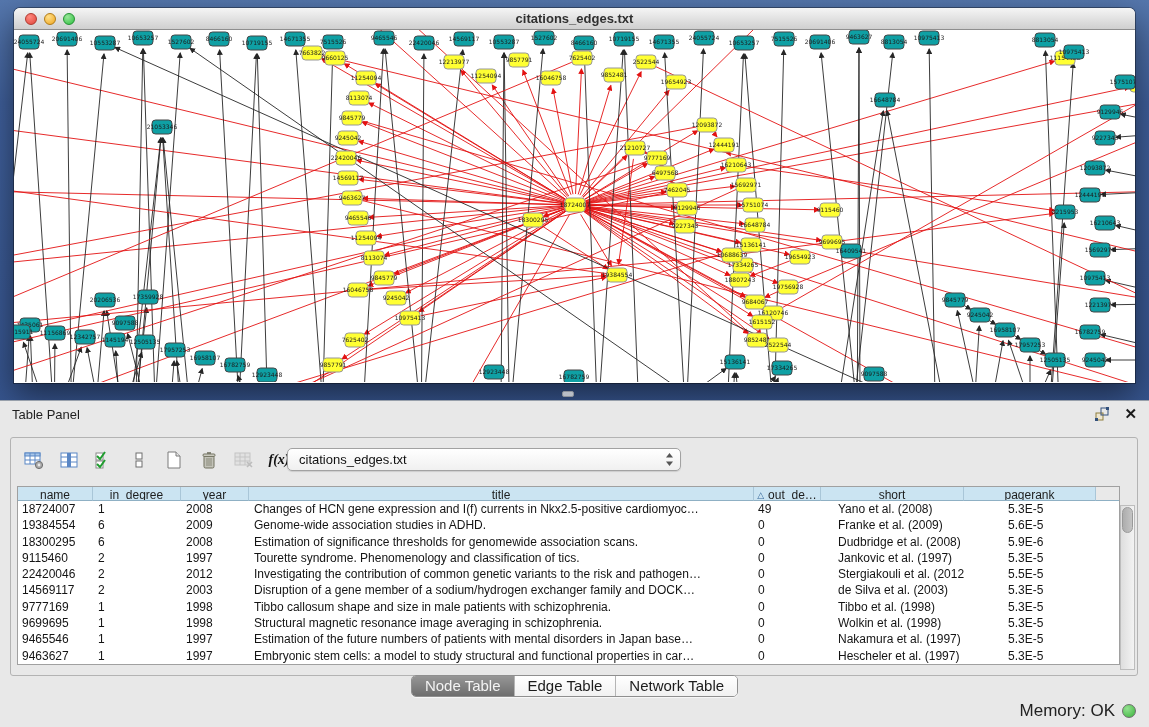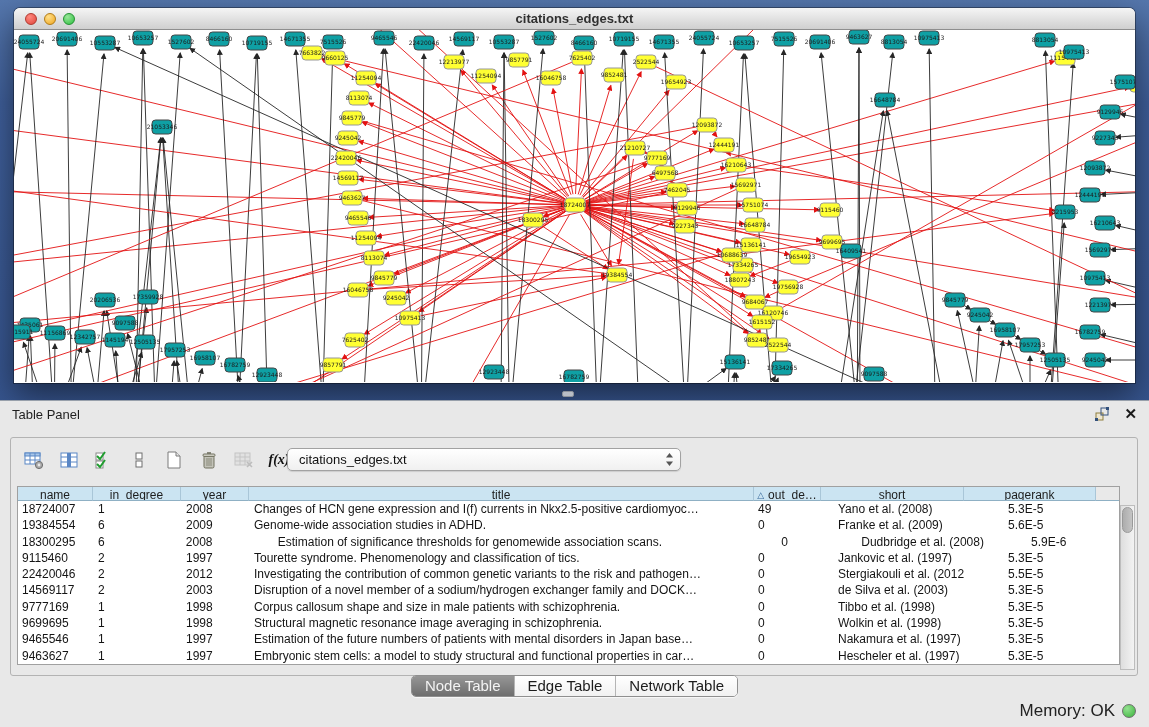--- a/index.html
+++ b/index.html
@@ -898,21 +898,21 @@
               <div class="td" style="width: 68px; padding-left: 5px;">2009</div>
               <div class="td" style="width: 505px; padding-left: 5px;">Genome-wide association studies in ADHD.</div>
               <div class="td" style="width: 67px; padding-left: 4px;">0</div>
               <div class="td" style="width: 143px; padding-left: 17px;">Franke et al. (2009)</div>
               <div class="td" style="width: 132px; padding-left: 44px;">5.6E-5</div>
             </div>
             <div class="tr">
               <div class="td" style="width: 75px; padding-left: 4px;">18300295</div>
               <div class="td" style="width: 88px; padding-left: 5px;">6</div>
               <div class="td" style="width: 68px; padding-left: 5px;">2008</div>
-              <div class="td" style="width: 505px; padding-left: 5px; margin-left: 24px;">Estimation of significance thresholds for genomewide association scans.</div>
+              <div class="td" style="width: 505px; padding-left: 5px;">Estimation of significance thresholds for genomewide association scans.</div>
               <div class="td" style="width: 67px; padding-left: 4px;">0</div>
               <div class="td" style="width: 143px; padding-left: 17px;">Dudbridge et al. (2008)</div>
               <div class="td" style="width: 132px; padding-left: 44px;">5.9E-6</div>
             </div>
             <div class="tr">
               <div class="td" style="width: 75px; padding-left: 4px;">9115460</div>
               <div class="td" style="width: 88px; padding-left: 5px;">2</div>
               <div class="td" style="width: 68px; padding-left: 5px;">1997</div>
               <div class="td" style="width: 505px; padding-left: 5px;">Tourette syndrome. Phenomenology and classification of tics.</div>
               <div class="td" style="width: 67px; padding-left: 4px;">0</div>
@@ -925,30 +925,30 @@
               <div class="td" style="width: 68px; padding-left: 5px;">2012</div>
               <div class="td" style="width: 505px; padding-left: 5px;">Investigating the contribution of common genetic variants to the risk and pathogen…</div>
               <div class="td" style="width: 67px; padding-left: 4px;">0</div>
               <div class="td" style="width: 143px; padding-left: 17px;">Stergiakouli et al. (2012)</div>
               <div class="td" style="width: 132px; padding-left: 44px;">5.5E-5</div>
             </div>
             <div class="tr">
               <div class="td" style="width: 75px; padding-left: 4px;">14569117</div>
               <div class="td" style="width: 88px; padding-left: 5px;">2</div>
               <div class="td" style="width: 68px; padding-left: 5px;">2003</div>
-              <div class="td" style="width: 505px; padding-left: 5px;">Disruption of a novel member of a sodium/hydrogen exchanger family and DOCK…</div>
+              <div class="td" style="width: 505px; padding-left: 5px;">Disruption of a gene member of a sodium/hydrogen exchanger family and DOCK…</div>
               <div class="td" style="width: 67px; padding-left: 4px;">0</div>
               <div class="td" style="width: 143px; padding-left: 17px;">de Silva et al. (2003)</div>
               <div class="td" style="width: 132px; padding-left: 44px;">5.3E-5</div>
             </div>
             <div class="tr">
               <div class="td" style="width: 75px; padding-left: 4px;">9777169</div>
               <div class="td" style="width: 88px; padding-left: 5px;">1</div>
               <div class="td" style="width: 68px; padding-left: 5px;">1998</div>
-              <div class="td" style="width: 505px; padding-left: 5px;">Corpus callosum shape and size in male patients with schizophrenia.</div>
+              <div class="td" style="width: 505px; padding-left: 5px;">Tibbo callosum shape and size in male patients with schizophrenia.</div>
               <div class="td" style="width: 67px; padding-left: 4px;">0</div>
               <div class="td" style="width: 143px; padding-left: 17px;">Tibbo et al. (1998)</div>
               <div class="td" style="width: 132px; padding-left: 44px;">5.3E-5</div>
             </div>
             <div class="tr">
               <div class="td" style="width: 75px; padding-left: 4px;">9699695</div>
               <div class="td" style="width: 88px; padding-left: 5px;">1</div>
               <div class="td" style="width: 68px; padding-left: 5px;">1998</div>
               <div class="td" style="width: 505px; padding-left: 5px;">Structural magnetic resonance image averaging in schizophrenia.</div>
               <div class="td" style="width: 67px; padding-left: 4px;">0</div>

